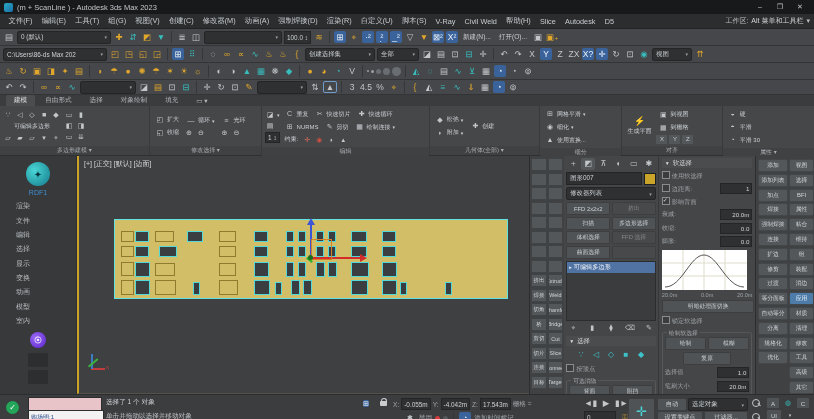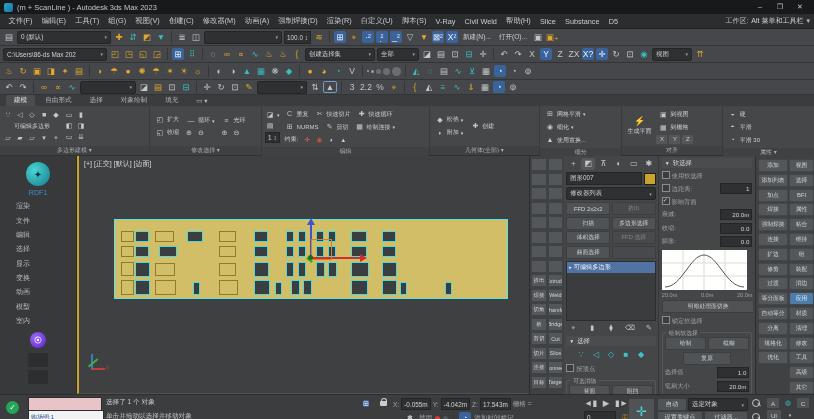--- a/index.html
+++ b/index.html
@@ -118,21 +118,21 @@
     <span class="mi">修改器(M)</span>
     <span class="mi">动画(A)</span>
     <span class="mi">强制焊接(D)</span>
     <span class="mi">渲染(R)</span>
     <span class="mi">自定义(U)</span>
     <span class="mi">脚本(S)</span>
     <span class="mi">V-Ray</span>
     <span class="mi">Civil Weld</span>
     <span class="mi">帮助(H)</span>
     <span class="mi">Slice</span>
-    <span class="mi">Substance</span>
+    <span class="mi">Autodesk</span>
     <span class="mi">D5</span>
     <div class="ws">
       <span>工作区:</span>
       <span class="wsv">Alt 菜单和工具栏</span>
       <span class="car">▾</span>
     </div>
   </div>
 
   <div class="tb tb1">
     <span class="ic">▤</span>
@@ -288,21 +288,21 @@
     <span class="ic">⊡</span>
     <span class="ic g">✎</span>
     <div class="dd" style="width:42px">
         <span></span>
         <span class="car">▾</span>
       </div>
     <span class="ic">⇅</span>
     <span class="ic fr">▲</span>
     <span class="sep"></span>
     <span class="ic">3</span>
-    <span class="ic">2.2</span>
+    <span class="ic">4.5</span>
     <span class="ic">%</span>
     <span class="ic g">⌖</span>
     <span class="sep"></span>
     <span class="ic g">{</span>
     <span class="ic">◭</span>
     <span class="ic t">≡</span>
     <span class="ic t">∿</span>
     <span class="ic g">⇓</span>
     <span class="ic">▦</span>
     <span class="ic on">◔</span>

